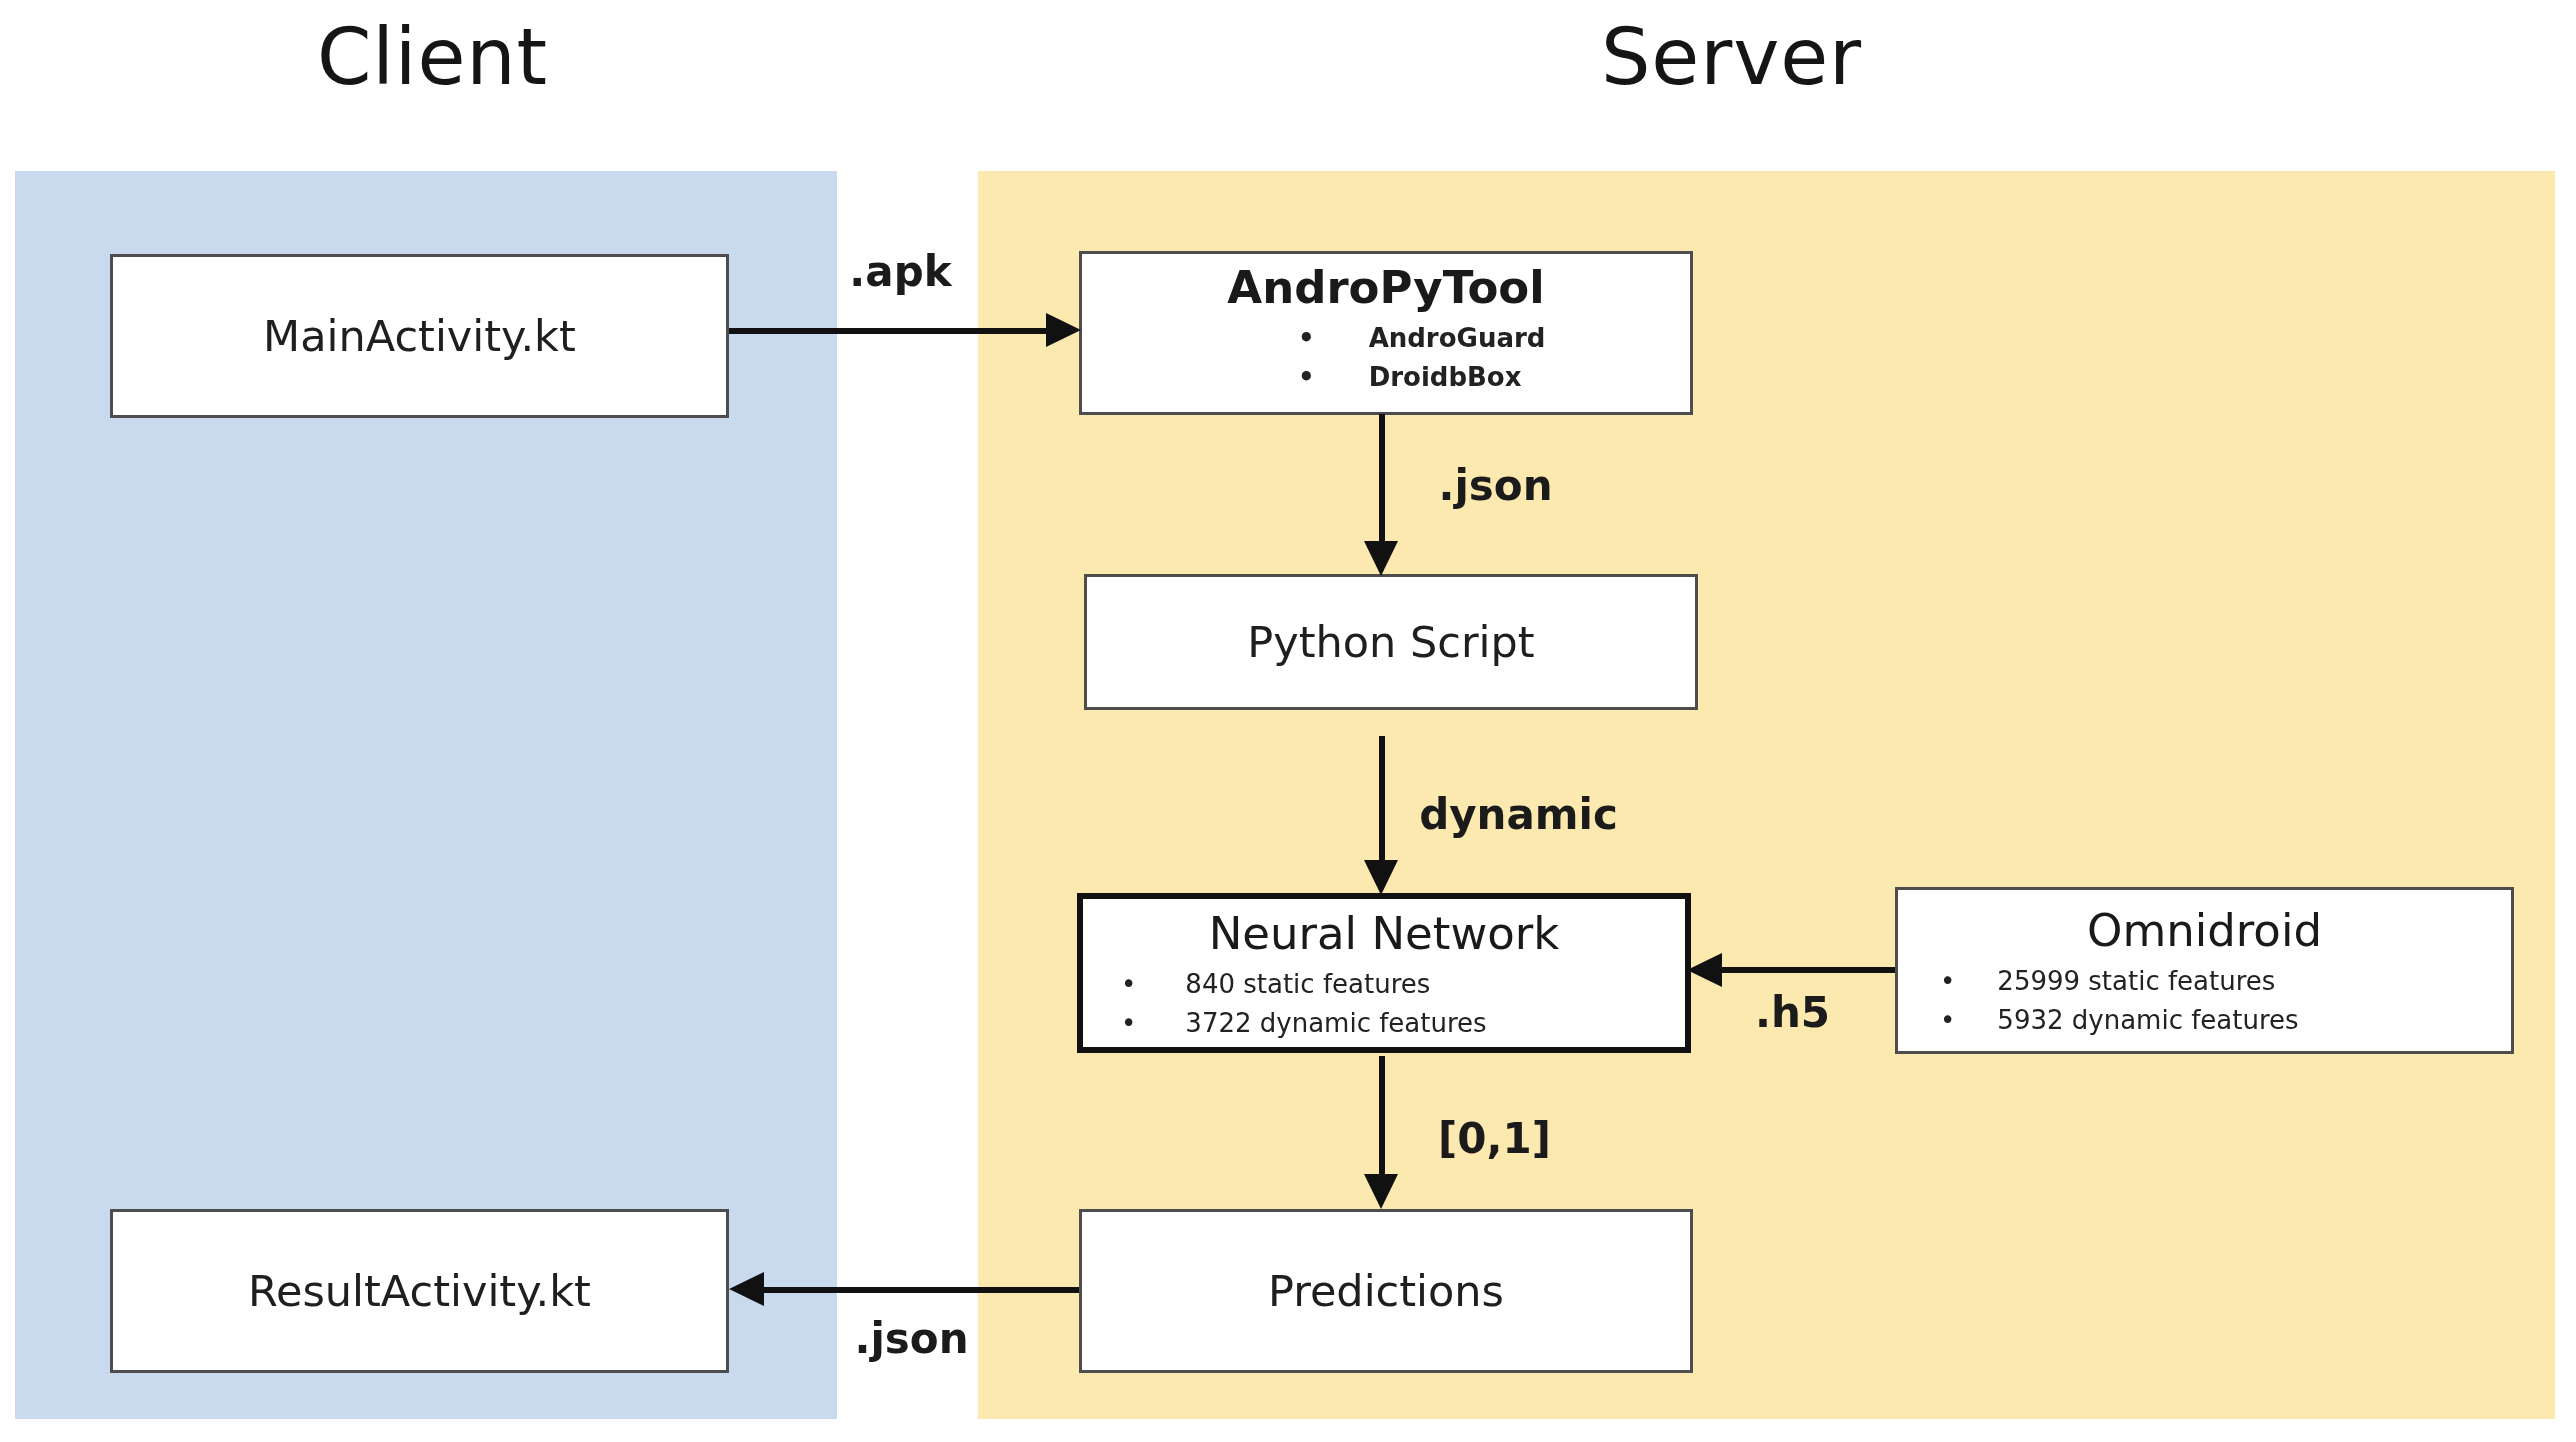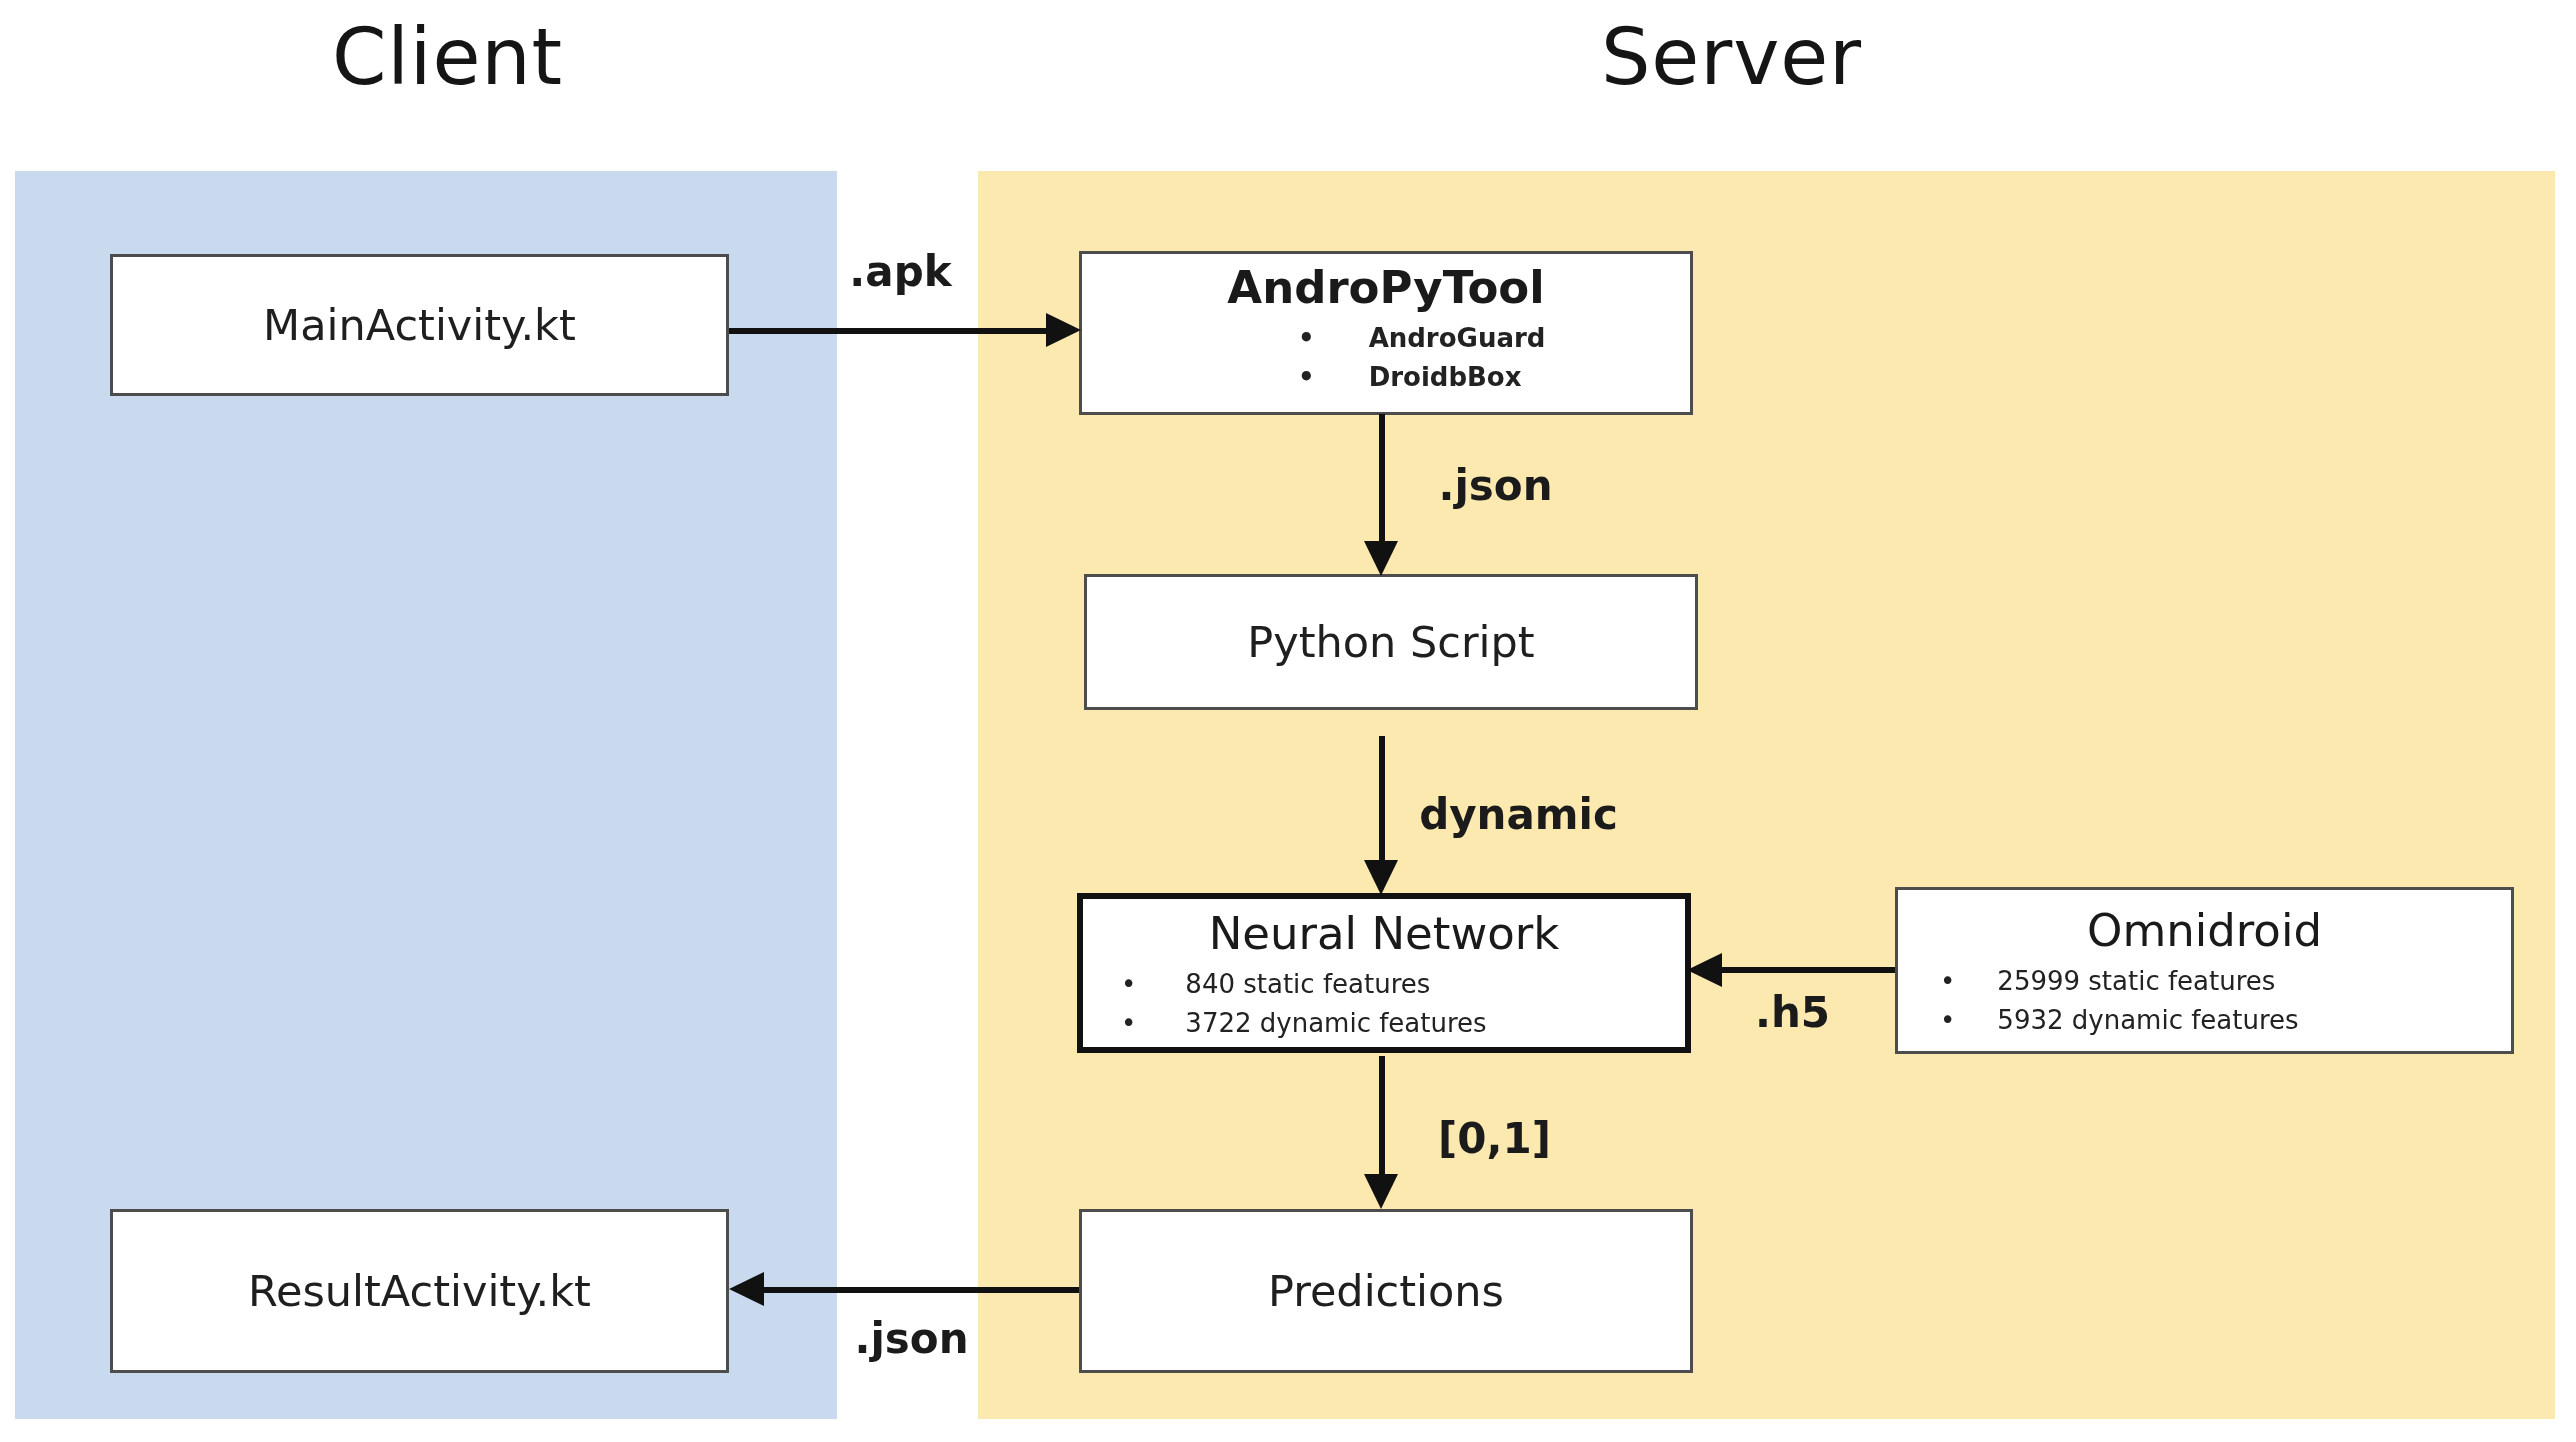--- a/index.html
+++ b/index.html
@@ -12,40 +12,40 @@
     overflow:hidden;
   }
   .region-title {
     position:absolute;
     width:609px;
     text-align:center;
     font-size:78px;
     letter-spacing:0.9px;
     color:#151515;
   }
-  #client-title { left:143px; top:12px; }
+  #client-title { left:128px; top:12px; }
   #server-title { left:1427px; top:12px; }
 
   .region {
     position:absolute;
     top:171px; height:1248px;
   }
   #client-region { left:15px;   width:822px;  }
   #server-region { left:978px; width:1577px; }
 
   .node {
     position:absolute;
     background:#ffffff;
     border:3.5px solid #4d4d4d;
     box-sizing:border-box;
   }
   .node.simple { display:flex; align-items:center; justify-content:center; }
   .node-label { font-size:43px; color:#1f1f1f; }
 
-  #box-main-activity   { left:110px;  top:254px;  width:619px; height:142px; }
+  #box-main-activity   { left:110px;  top:254px;  width:619px; height:164px; }
   #box-andropytool     { left:1079px; top:251px;  width:614px; height:164px;font-weight:bold; }
   #box-python-script   { left:1084px; top:574px;  width:614px; height:136px; }
   #box-neural-network  { left:1077px; top:893px; width:614px; height:160px; border:6px solid #111111; }
   #box-omnidroid       { left:1895px; top:887px; width:619px; height:167px; }
   #box-predictions     { left:1079px; top:1209px; width:614px; height:164px; }
   #box-result-activity { left:110px;  top:1209px; width:619px; height:164px; }
 
   .node-title {
     text-align:center;
     font-size:45px;

